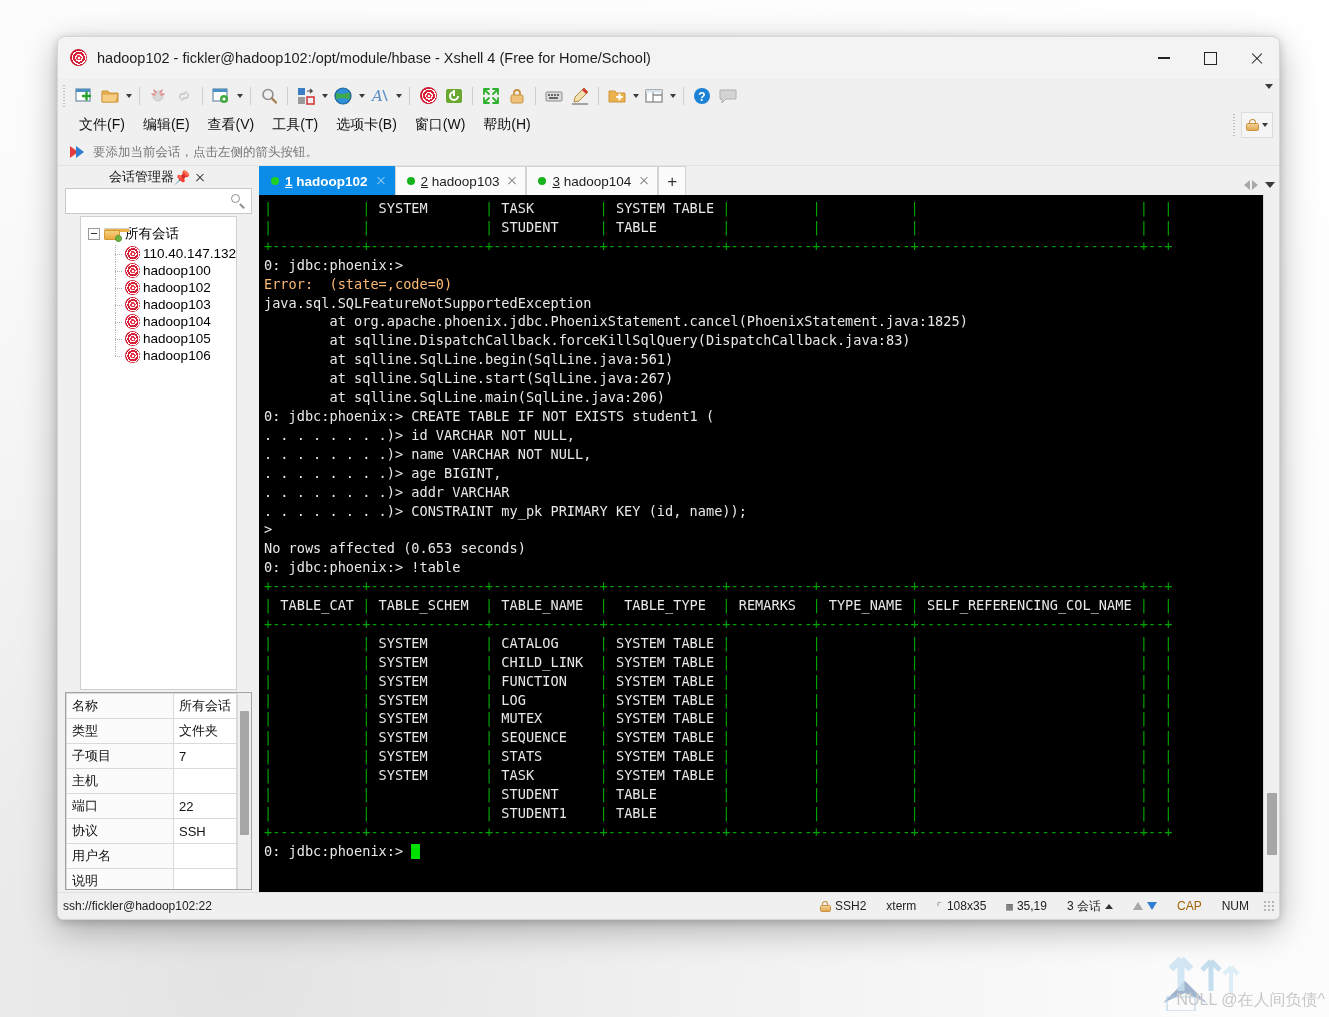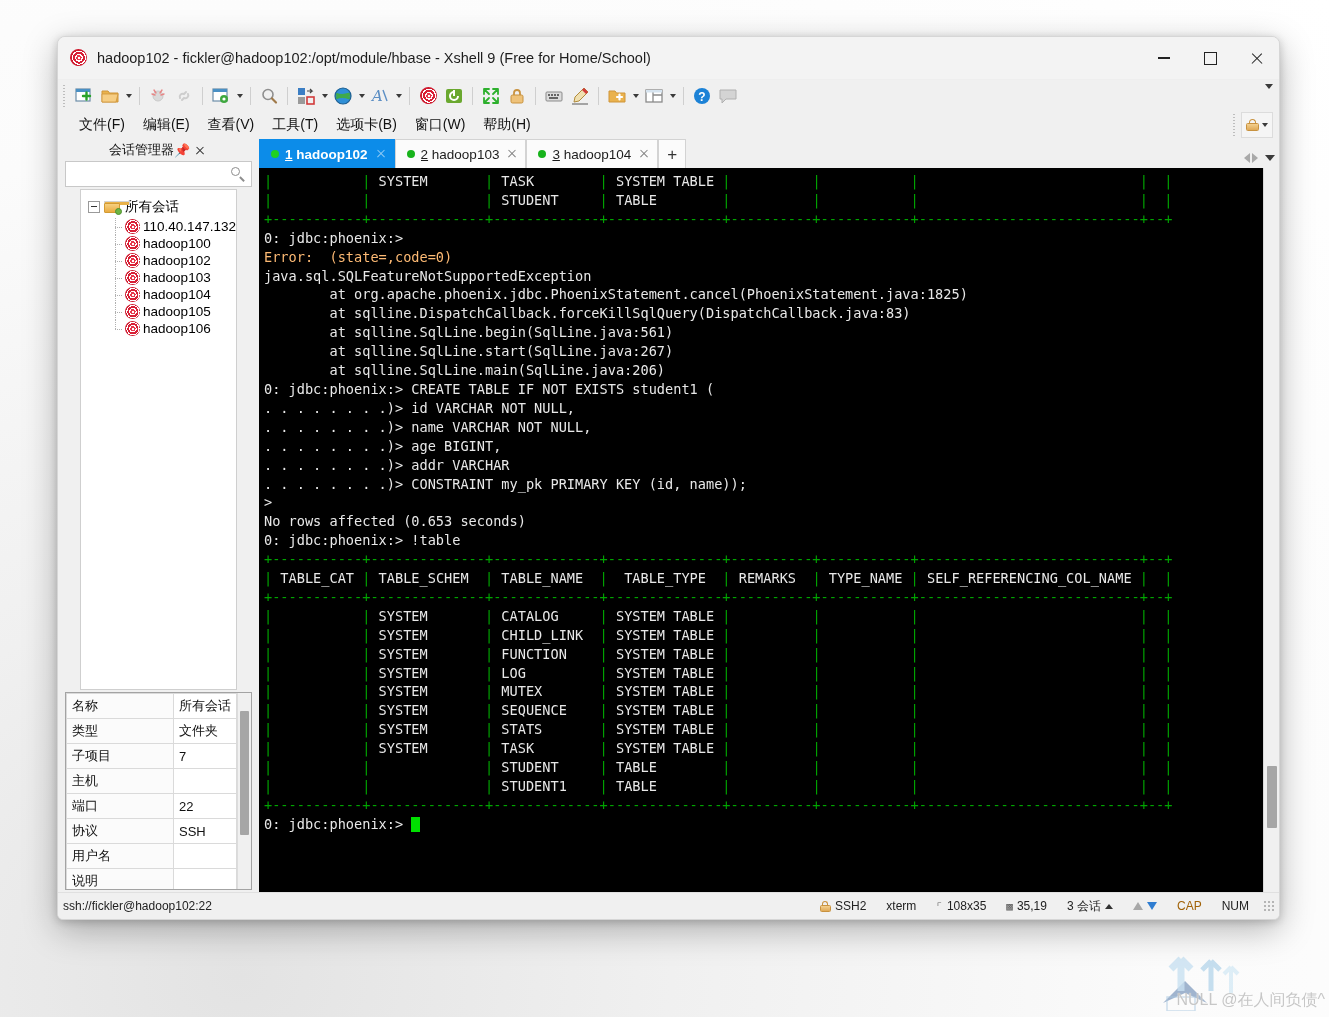--- a/index.html
+++ b/index.html
@@ -567,21 +567,21 @@
 <body>
 
 <div id="desktop"></div>
 
 <div id="window">
 
   <div id="titlebar">
     <div class="title-icon">
       <div class="xshell-logo"></div>
     </div>
-    <div id="title-text">hadoop102 - fickler@hadoop102:/opt/module/hbase - Xshell 9 (Free for Home/School)</div>
+    <div id="title-text">hadoop102 - fickler@hadoop102:/opt/module/hbase - Xshell 4 (Free for Home/School)</div>
     <div id="win-controls">
       <div class="win-btn">
         <div class="glyph-min"></div>
       </div>
       <div class="win-btn">
         <div class="glyph-max"></div>
       </div>
       <div class="win-btn close">
         <div class="glyph-close"></div>
       </div>
@@ -786,20 +786,24 @@
       <div id="lock-box">
         <span class="lock-icon">
           <span class="shackle"></span>
             <span class="body"></span>
         </span>
         <i class="caret-dn"></i>
       </div>
     </div>
   </div>
 
+  <div id="hintbar">
+    <span class="hint-arrow"></span>
+    <span id="hint-text">要添加当前会话，点击左侧的箭头按钮。</span>
+  </div>
 
   <div id="body">
 
     <div id="sidebar">
       <div id="sm-header">
         <span id="sm-title">会话管理器</span>
         <span class="sm-btn">
           <span class="pin-icon">📌</span>
         </span>
         <span class="sm-btn">

